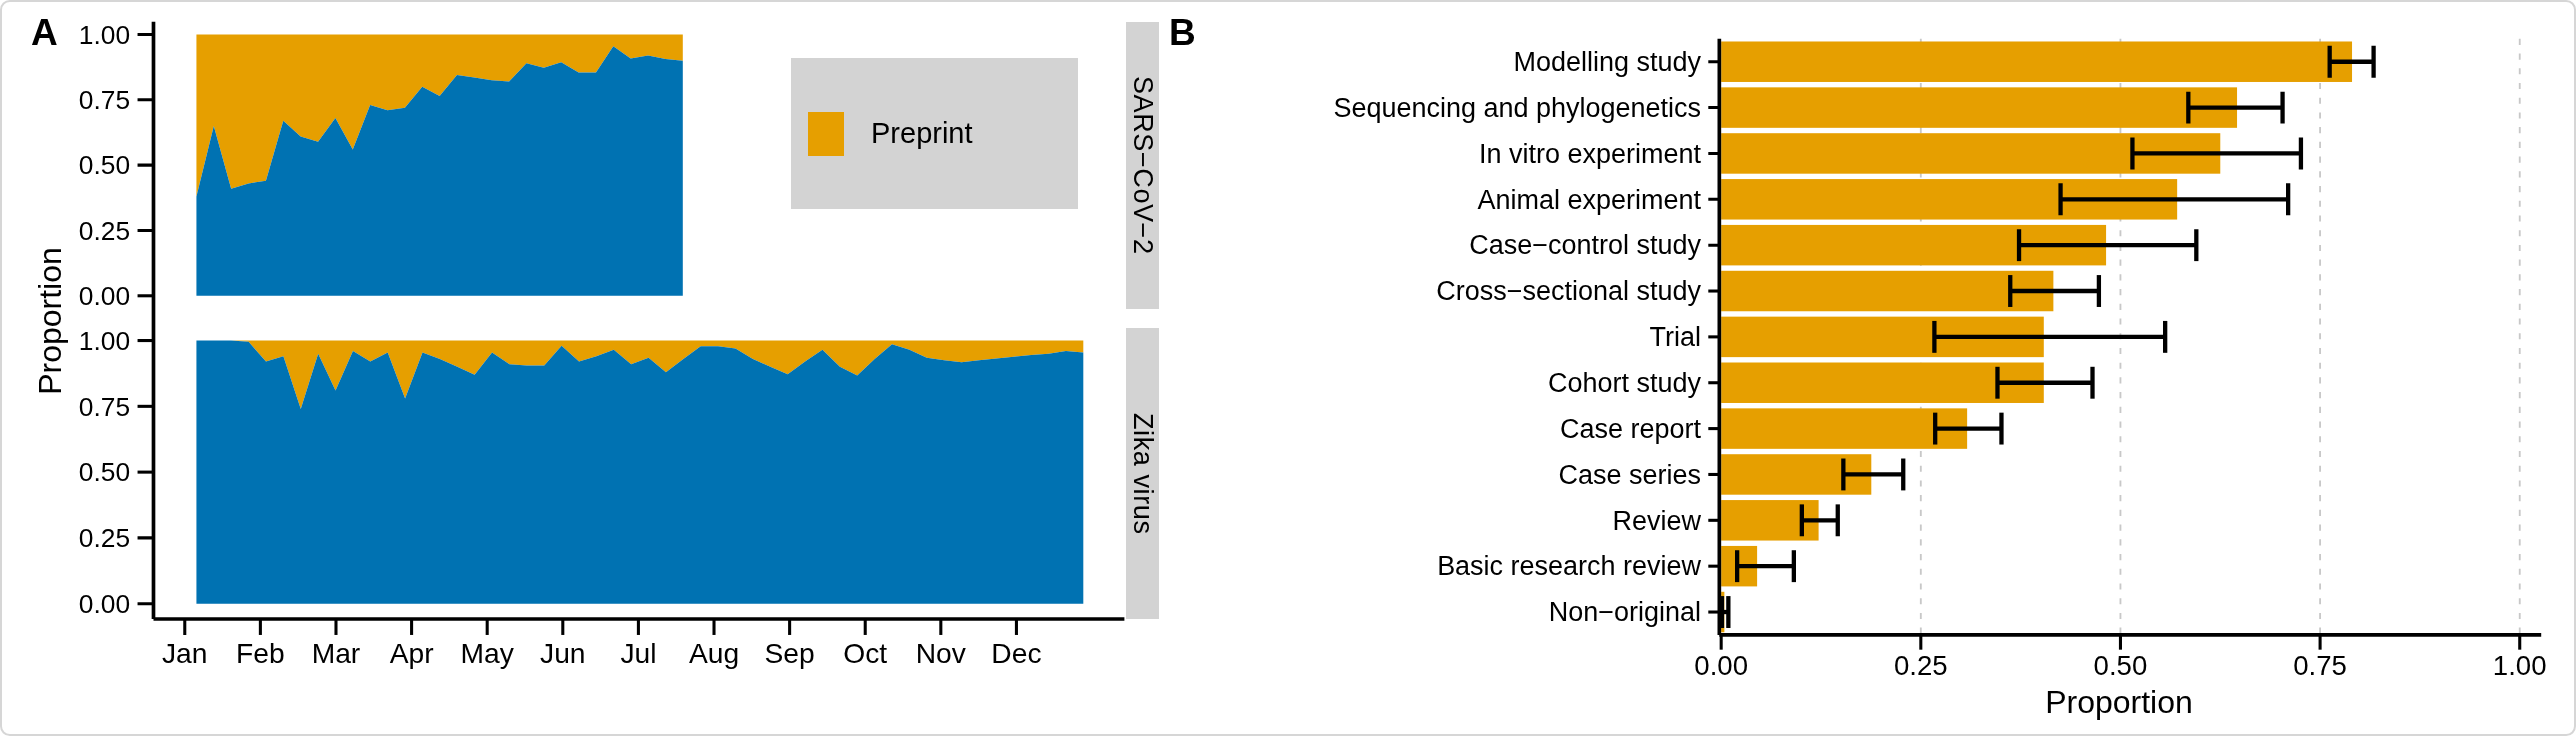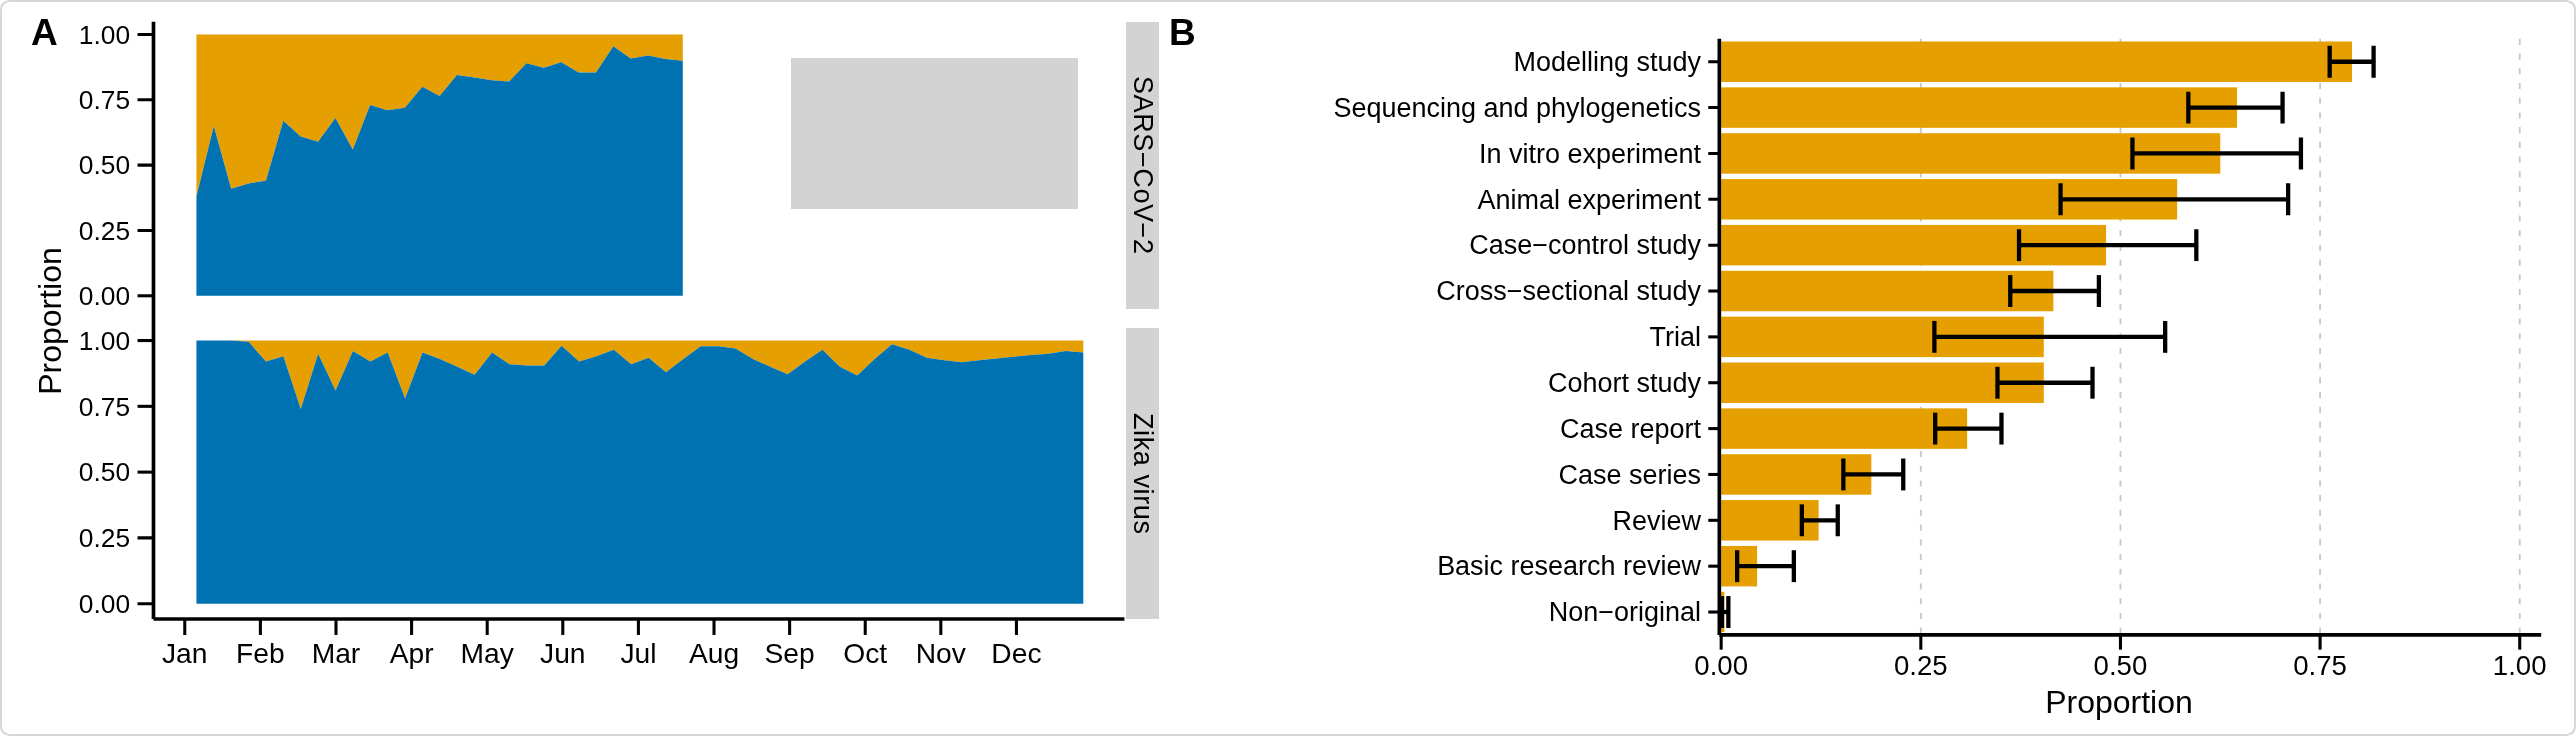--- a/index.html
+++ b/index.html
@@ -226,20 +226,24 @@
 
   <div class="panel-letter" style="left:29px;top:12.3px;">A</div>
 
   <div class="panel-letter" style="left:1167px;top:12.3px;">B</div>
 
   <div class="y-title" style="left:48px;top:319px;">Proportion</div>
 
   <div class="x-title" style="left:2117px;top:682px;">Proportion</div>
 
   <div class="legend">
+    <div class="legend-row">
+      <div class="legend-swatch" style="background: rgb(230, 159, 0);"></div>
+      <div class="legend-label">Preprint</div>
+    </div>
   </div>
 
   <div class="strip strip-top">
     <div class="strip-text">SARS−CoV−2</div>
   </div>
 
   <div class="strip strip-bottom">
     <div class="strip-text">Zika virus</div>
   </div>
 

